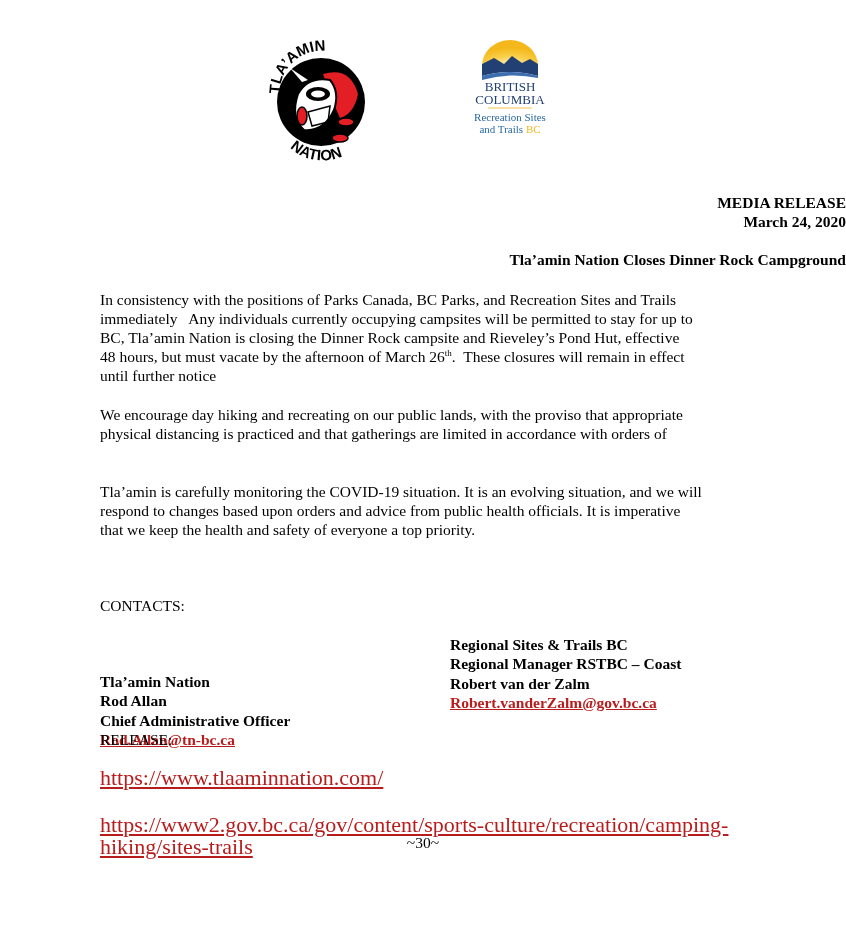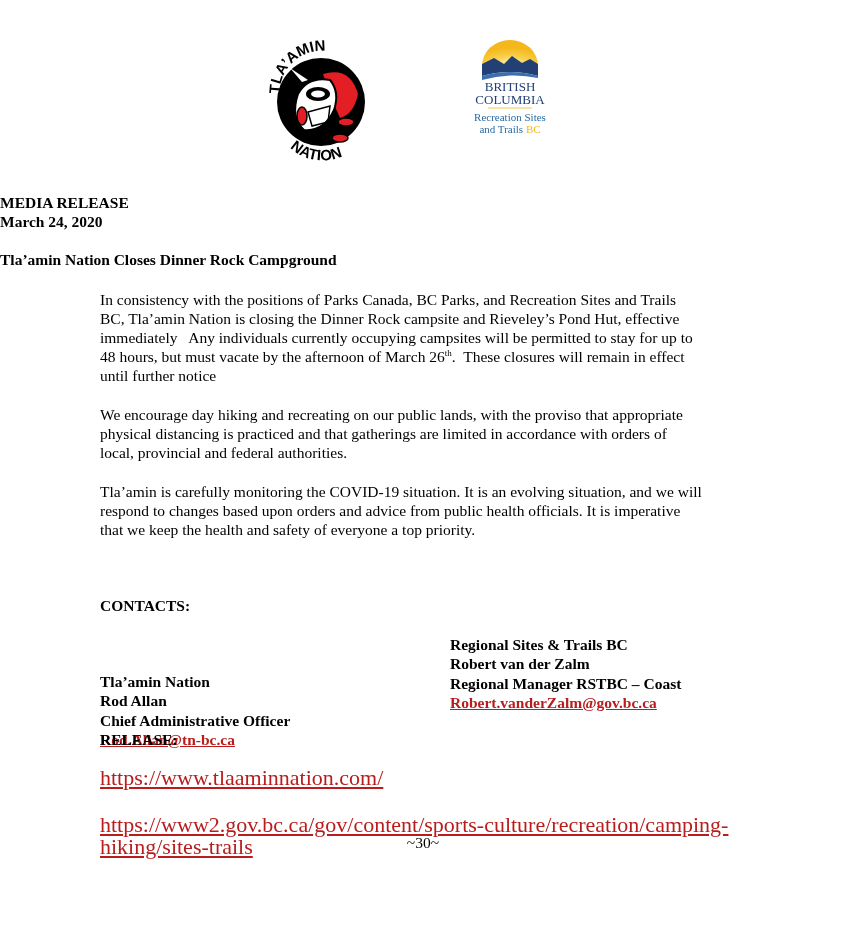--- a/index.html
+++ b/index.html
@@ -1,24 +1,24 @@
 <!DOCTYPE html>
 <html><head>
   <meta charset="utf-8">
   <style>
     html, body { margin: 0; padding: 0; background: #ffffff; }
     body { width: 846px; height: 933px; position: relative; overflow: hidden;
            font-family: "Liberation Serif", "DejaVu Serif", serif; color: #000; }
     .abs { position: absolute; }
     .logo-tla { left: 268px; top: 36px; width: 106px; height: 132px; }
     .logo-bc { left: 462px; top: 36px; width: 96px; height: 108px; }
-    .center { position: absolute; left: 0; width: 846px; text-align: left; font-weight: bold; font-size: 15.5px; }
+    .center { position: absolute; left: 0; width: 846px; text-align: right; font-weight: bold; font-size: 15.5px; }
     .para { position: absolute; left: 100px; width: 660px; font-size: 15.5px; line-height: 19px; }
     .para p { margin: 0; }
-    .bold { font-weight: bold; }
+    .bold { font-weight: normal; }
     .contact-col { position: absolute; font-weight: bold; font-size: 15.5px; line-height: 19.3px; }
     a.link { color: #b91c1c; text-decoration: underline; }
     .web { position: absolute; left: 100px; font-size: 22px; line-height: 22px; }
     sup { font-size: 9px; vertical-align: super; line-height: 0; }
   </style>
 </head>
 <body>
 
 <div class="abs logo-tla">
   <svg width="106" height="132" viewBox="0 0 106 132">
@@ -64,51 +64,50 @@
     <text x="48" y="97" text-anchor="middle" font-family="Liberation Serif, serif" font-size="11" fill="#2b6aa3">and Trails <tspan fill="#f4b81c">BC</tspan></text>
   </svg>
 </div>
 
 <div class="center" style="top:194px;">MEDIA RELEASE</div>
 <div class="center" style="top:213px;">March 24, 2020</div>
 <div class="center" style="top:251px;">Tla’amin Nation Closes Dinner Rock Campground</div>
 
 <div class="para" style="top:290px;">
   <p>In consistency with the positions of Parks Canada, BC Parks, and Recreation Sites and Trails</p>
+  <p style="white-space:pre;">immediately   Any individuals currently occupying campsites will be permitted to stay for up to</p>
   <p>BC, Tla’amin Nation is closing the Dinner Rock campsite and Rieveley’s Pond Hut, effective</p>
-  <p style="white-space:pre;">immediately   Any individuals currently occupying campsites will be permitted to stay for up to</p>
   <p style="white-space:pre;"><span>48 hours, but must vacate by the afternoon of March 26</span><sup>th</sup><span>.  These closures will remain in effect</span></p>
   <p>until further notice</p>
 </div>
 
 <div class="para" style="top:405px;">
   <p>We encourage day hiking and recreating on our public lands, with the proviso that appropriate</p>
   <p>physical distancing is practiced and that gatherings are limited in accordance with orders of</p>
-  <p>local, provincial and federal authorities.</p>
 </div>
 
 <div class="para" style="top:482px;">
   <p>Tla’amin is carefully monitoring the COVID-19 situation. It is an evolving situation, and we will</p>
   <p>respond to changes based upon orders and advice from public health officials. It is imperative</p>
   <p>that we keep the health and safety of everyone a top priority.</p>
 </div>
 
 <div class="abs bold" style="left:100px; top:597px; font-size:15.5px;">CONTACTS:</div>
 
 <div class="contact-col" style="left:100px; top:635px;margin-top:37px;">
   <div>Tla’amin Nation</div>
   <div>Rod Allan</div>
   <div>Chief Administrative Officer</div>
   <div><a class="link" href="#">Rod.Allan@tn-bc.ca</a></div>
 </div>
 
 <div class="contact-col" style="left:450px; top:635px;">
   <div>Regional Sites &amp; Trails BC</div>
+  <div>Regional Manager RSTBC – Coast</div>
   <div>Robert van der Zalm</div>
-  <div>Regional Manager RSTBC – Coast</div>
   <div><a class="link" href="#">Robert.vanderZalm@gov.bc.ca</a></div>
 </div>
 
 <div class="abs bold" style="left:100px; top:731px; font-size:15.5px;">RELEASE:</div>
 <div class="web" style="top:767px;">
   <a class="link" href="#">https://www.tlaaminnation.com/</a>
 </div>
 <div class="web" style="top:814px;">
   <a class="link" href="#"><span>https://www2.gov.bc.ca/gov/content/sports-culture/recreation/camping-</span><br><span>hiking/sites-trails</span></a>
 </div>

